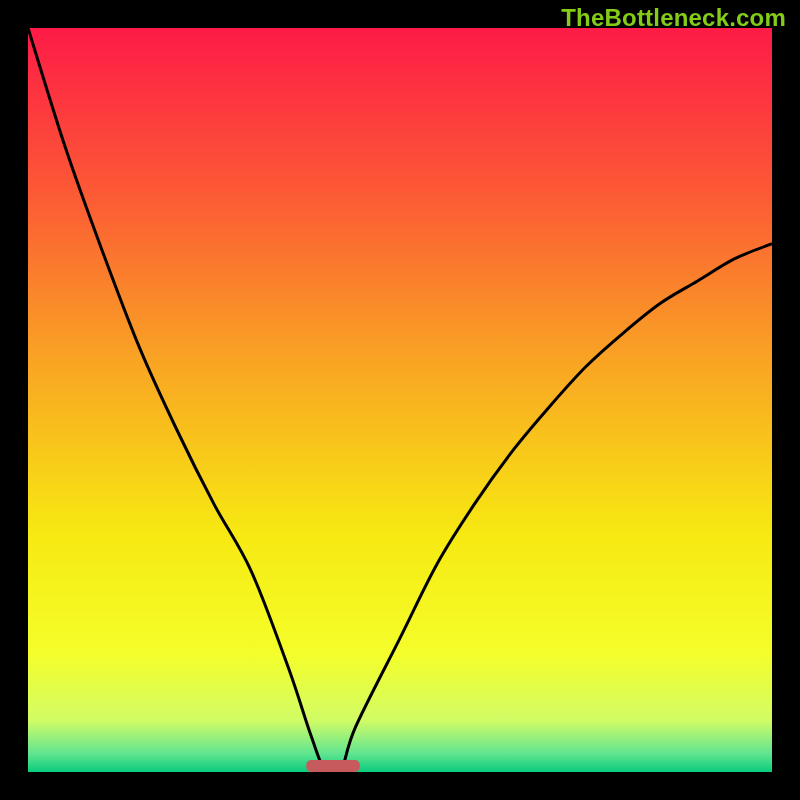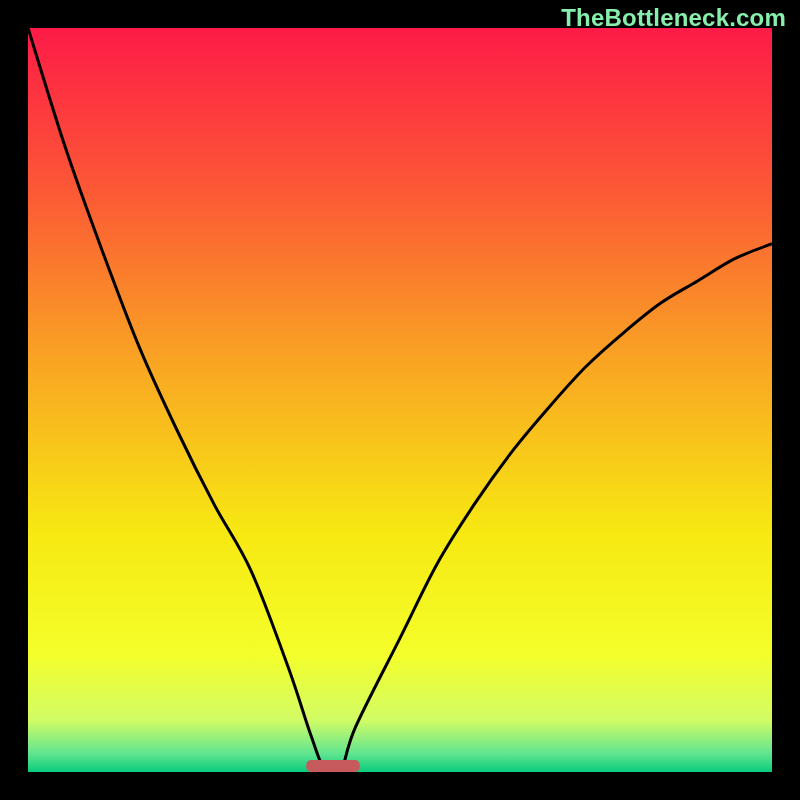--- a/index.html
+++ b/index.html
@@ -14,21 +14,21 @@
   .wrap {
     position: relative;
     width: 800px;
     height: 800px;
     background: #000;
   }
   .watermark {
     position: absolute;
     top: 4px;
     right: 14px;
-    color: #86efac;
+    color: #84cc16;
     font-size: 24px;
     font-weight: bold;
     letter-spacing: 0.2px;
     z-index: 5;
   }
   .chart-area {
     position: absolute;
     left: 28px;
     top: 28px;
     width: 744px;

